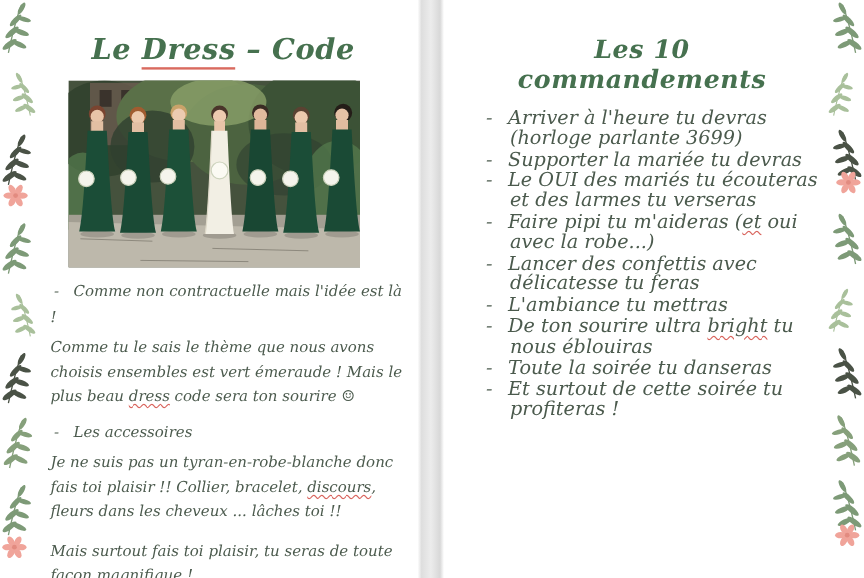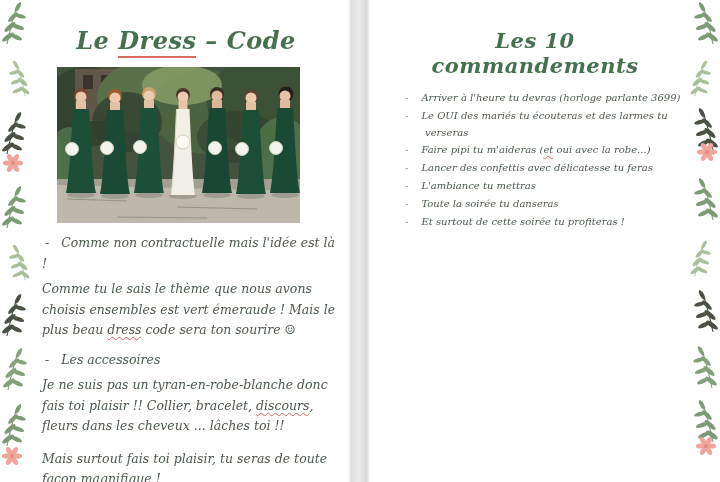--- a/index.html
+++ b/index.html
@@ -22,21 +22,21 @@
   .photo-wrap svg{display:block;}
   .lp-text{position:absolute;left:42px;top:233px;width:302px;font-size:12.5px;
     line-height:20.5px;color:#4b5a4d;}
   .dash-line{margin-bottom:5px;}
   .dash-line::before{content:"-";margin-right:12px;margin-left:3px;}
   .para{margin-bottom:9px;}
   .para-final{margin-top:12px;}
   .sp{text-decoration-line:underline;text-decoration-style:wavy;
     text-decoration-color:#d9665f;text-decoration-thickness:1px;text-underline-offset:2px;margin-top:34px;}
   .cmd-list{position:absolute;left:405px;top:90px;width:288px;margin:0;padding:0;
-    list-style:none;font-size:10px;line-height:16.8px;color:#4b5a4d;}
+    list-style:none;font-size:16px;line-height:16.8px;color:#4b5a4d;}
   .cmd-list li{margin:0 0 1px 0;padding-left:20px;text-indent:-20px;}
   .cmd-list li::before{content:"-";margin-right:13px;}
 </style>
 </head>
 <body>
 
 <div class="screen">
 
   <svg width="0" height="0" style="position:absolute" aria-hidden="true">
     <defs>
@@ -214,21 +214,23 @@
     </div>
     <div class="dash-line"><span>Les accessoires</span></div>
     <div class="para">
       <span>Je ne suis pas un tyran-en-robe-blanche donc fais toi plaisir !! Collier, bracelet, </span><span class="sp">discours</span><span>, fleurs dans les cheveux ... lâches toi !!</span>
     </div>
     <div class="para para-final">Mais surtout fais toi plaisir, tu seras de toute façon magnifique !</div>
   </div>
 
   <ul class="cmd-list">
       <li><span>Arriver à l'heure tu devras (horloge parlante 3699)</span></li>
+      <li><span>Supporter la mariée tu devras</span></li>
       <li><span>Le OUI des mariés tu écouteras et des larmes tu verseras</span></li>
       <li><span>Faire pipi tu m'aideras (</span><span class="sp">et</span><span> oui avec la robe...)</span></li>
       <li><span>Lancer des confettis avec délicatesse tu feras</span></li>
       <li><span>L'ambiance tu mettras</span></li>
+      <li><span>De ton sourire ultra </span><span class="sp">bright</span><span> tu nous éblouiras</span></li>
       <li><span>Toute la soirée tu danseras</span></li>
       <li><span>Et surtout de cette soirée tu profiteras !</span></li>
     </ul>
 
 </div>
 
 </body></html>

